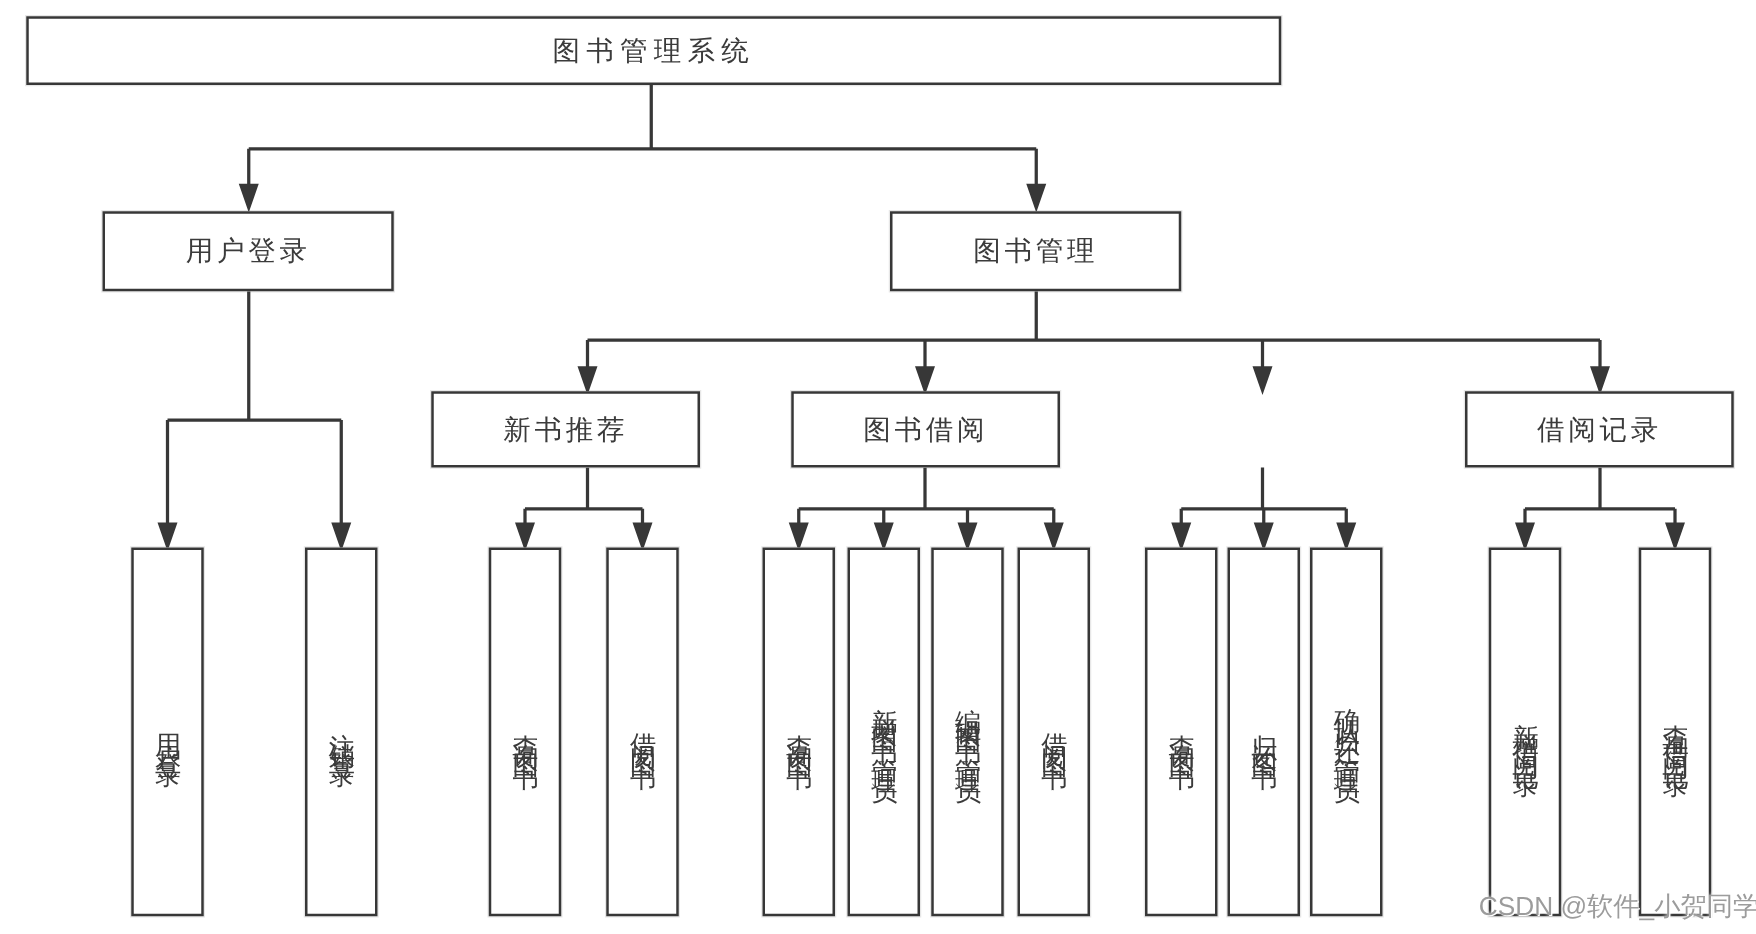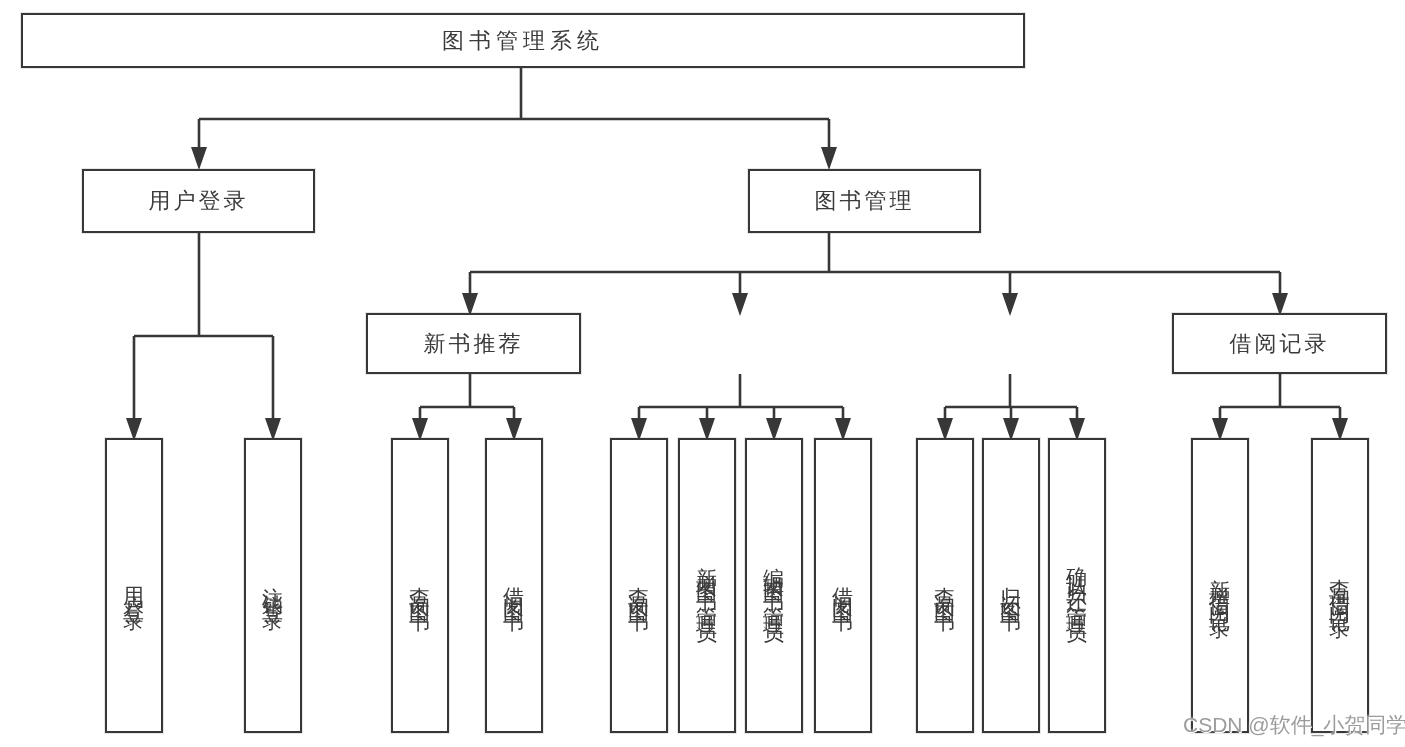--- a/index.html
+++ b/index.html
@@ -102,26 +102,29 @@
     </g>
   </svg>
 
   <div class="box" style="left:21px; top:13px; width:1004px; height:55px;">
     <span class="h-label root-label">图书管理系统</span>
   </div>
 
   <div class="box" style="left:82px; top:169px; width:233px; height:64px;">
     <span class="h-label">用户登录</span>
   </div>
-  <div class="box" style="left:748px; top:169px; width:233px; height:64px;">
+  <div class="box" style="left:712px; top:169px; width:233px; height:64px;">
     <span class="h-label">图书管理</span>
   </div>
 
-  <div class="box" style="left:366px; top:313px; width:215px; height:61px;">
+  <div class="box" style="left:345px; top:313px; width:215px; height:61px;">
     <span class="h-label">新书推荐</span>
+  </div>
+  <div class="box" style="left:633px; top:313px; width:215px; height:61px;">
+    <span class="h-label">图书借阅</span>
   </div>
   <div class="box" style="left:1172px; top:313px; width:215px; height:61px;">
     <span class="h-label">借阅记录</span>
   </div>
 
   <div class="box" style="left:105px; top:438px; width:58px; height:295px;">
     <span class="v-label">用户登录</span>
   </div>
   <div class="box" style="left:244px; top:438px; width:58px; height:295px;">
     <span class="v-label">注销登录</span>

